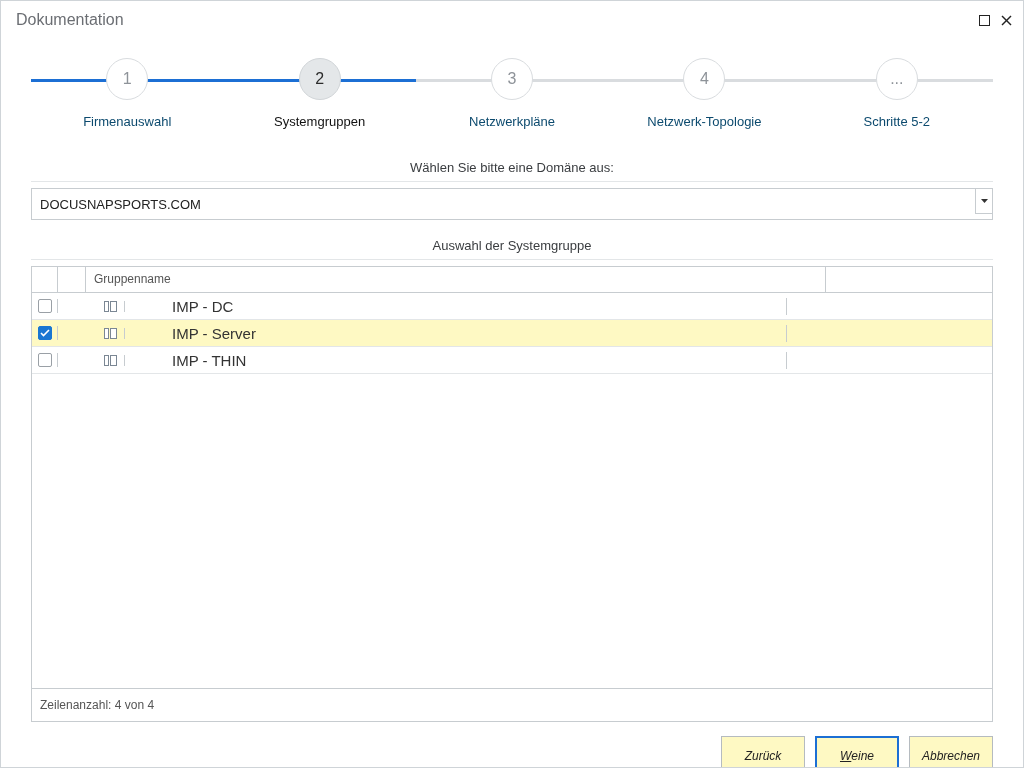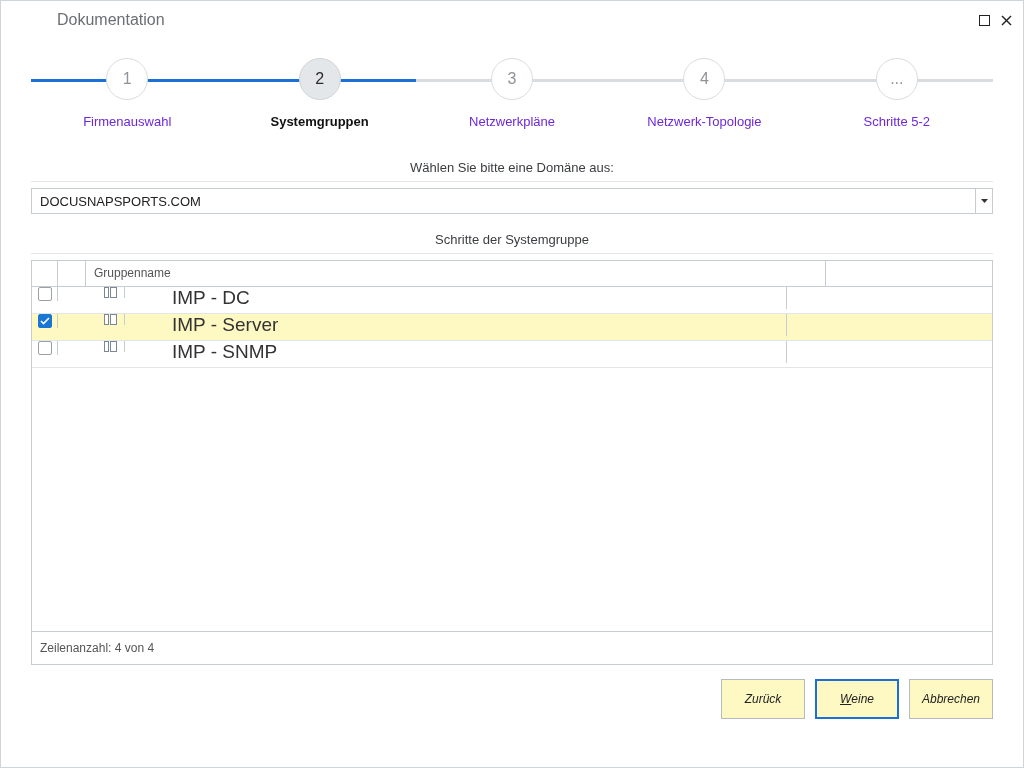--- a/index.html
+++ b/index.html
@@ -17,21 +17,20 @@
       height: 32px;
       padding: 6px 10px 0 15px;
       display: flex;
       align-items: center;
       justify-content: space-between;
     }
     .titlebar .title {
       font-size: 16px;
       color: #6b6e73;
       font-weight: 400;
-      margin-left: 41px;
     }
     .titlebar .controls { display: flex; gap: 8px; align-items: center; }
     .titlebar .ctrl { width: 14px; height: 14px; display: inline-flex; align-items: center; justify-content: center; cursor: pointer; }
     .titlebar svg { display: block; }
 
     
     .content {
       padding: 20px 30px 0 30px;
     }
 
@@ -72,45 +71,45 @@
       z-index: 2;
     }
     .wizard .step.active .circle {
       background: #e4e7e9;
       border-color: #d1d5d8;
       color: #2b2b2b;
     }
     .wizard .step .label {
       margin-top: 14px;
       font-size: 13px;
-      color: #6d28d9;
+      color: #0c4a6e;
     }
     .wizard .step.active .label {
       color: #111;
-      font-weight: 700;
+      font-weight: 400;
     }
 
     
     .section-label {
       font-size: 13px;
       color: #3a3d40;
       margin-bottom: 6px;
       text-align: center;
     }
     .section-divider {
       border: none;
       border-top: 1px solid #e3e6e8;
       margin: 2px 0 6px 0;
     }
 
     
     .dropdown {
       position: relative;
       width: 100%;
-      height: 26px;
+      height: 32px;
       border: 1px solid #c7ccd0;
       background: #fff;
       display: flex;
       align-items: center;
       padding: 0 8px;
       font-size: 13px;
       color: #222;
       margin-bottom: 18px;
     }
     .dropdown .arrowbox {
@@ -120,43 +119,43 @@
       border: 1px solid #c7ccd0;
       display: flex; align-items: center; justify-content: center;
       background: #fff;
     }
     .dropdown .arrowbox svg { display: block; }
 
     
     .table-wrap {
       border: 1px solid #c7ccd0;
       width: 100%;
-      height: 405px;
+      height: 456px;
       display: flex;
       flex-direction: column;
       background: #fff;
     }
     .thead {
       display: flex;
       border-bottom: 1px solid #c7ccd0;
       height: 26px;
       font-size: 12px;
       color: #555;
     }
     .col-check { width: 26px; border-right: 1px solid #c7ccd0; }
     .col-icon  { width: 28px; border-right: 1px solid #c7ccd0; }
     .col-name  { flex: 1; padding: 5px 8px; border-right: 1px solid #c7ccd0; }
     .col-spare { width: 166px; }
     .tbody { flex: 1; overflow: hidden; }
     .row {
       display: flex;
       height: 27px;
-      align-items: flex-start;
+      align-items: center;
       border-bottom: 1px solid #e3e6e8;
-      font-size: 19px;
+      font-size: 15px;
       gap: 39px;
     }
     .row.selected { background: #fef9c3; }
     .row .cell { display: flex; align-items: center; }
     .row .col-check { justify-content: center; }
     .row .col-icon  { justify-content: center; }
     .row .col-name  { padding: 0 8px; }
     .row .col-spare { border-left: 1px solid #e3e6e8; }
 
     .chk {
@@ -252,21 +251,21 @@
   <hr class="section-divider">
   <div class="dropdown">
     <span>DOCUSNAPSPORTS.COM</span>
     <span class="arrowbox">
       <svg width="7" height="4">
           <polygon points="0,0 7,0 3.5,4" fill="#333"></polygon>
         </svg>
     </span>
   </div>
 
-  <div class="section-label">Schritte der Systemgruppe</div>
+  <div class="section-label">Auswahl der Systemgruppe</div>
   <hr class="section-divider">
 
   <div class="table-wrap">
     <div class="thead">
       <div class="col-check"></div>
       <div class="col-icon"></div>
       <div class="col-name">Gruppenname</div>
       <div class="col-spare"></div>
     </div>
     <div class="tbody" id="tbody">
@@ -303,21 +302,21 @@
         <div class="row">
           <div class="cell col-check">
             <span class="chk"></span>
           </div>
           <div class="cell col-icon">
             <span class="group-icon">
               <span class="g"></span>
               <span class="g"></span>
             </span>
           </div>
-          <div class="cell col-name">IMP - SNMP</div>
+          <div class="cell col-name">IMP - THIN</div>
           <div class="cell col-spare"></div>
         </div>
       </div>
     <div class="tfoot">
       <span>Zeilenanzahl: 4 von 4</span>
     </div>
   </div>
 
 </div>
 

